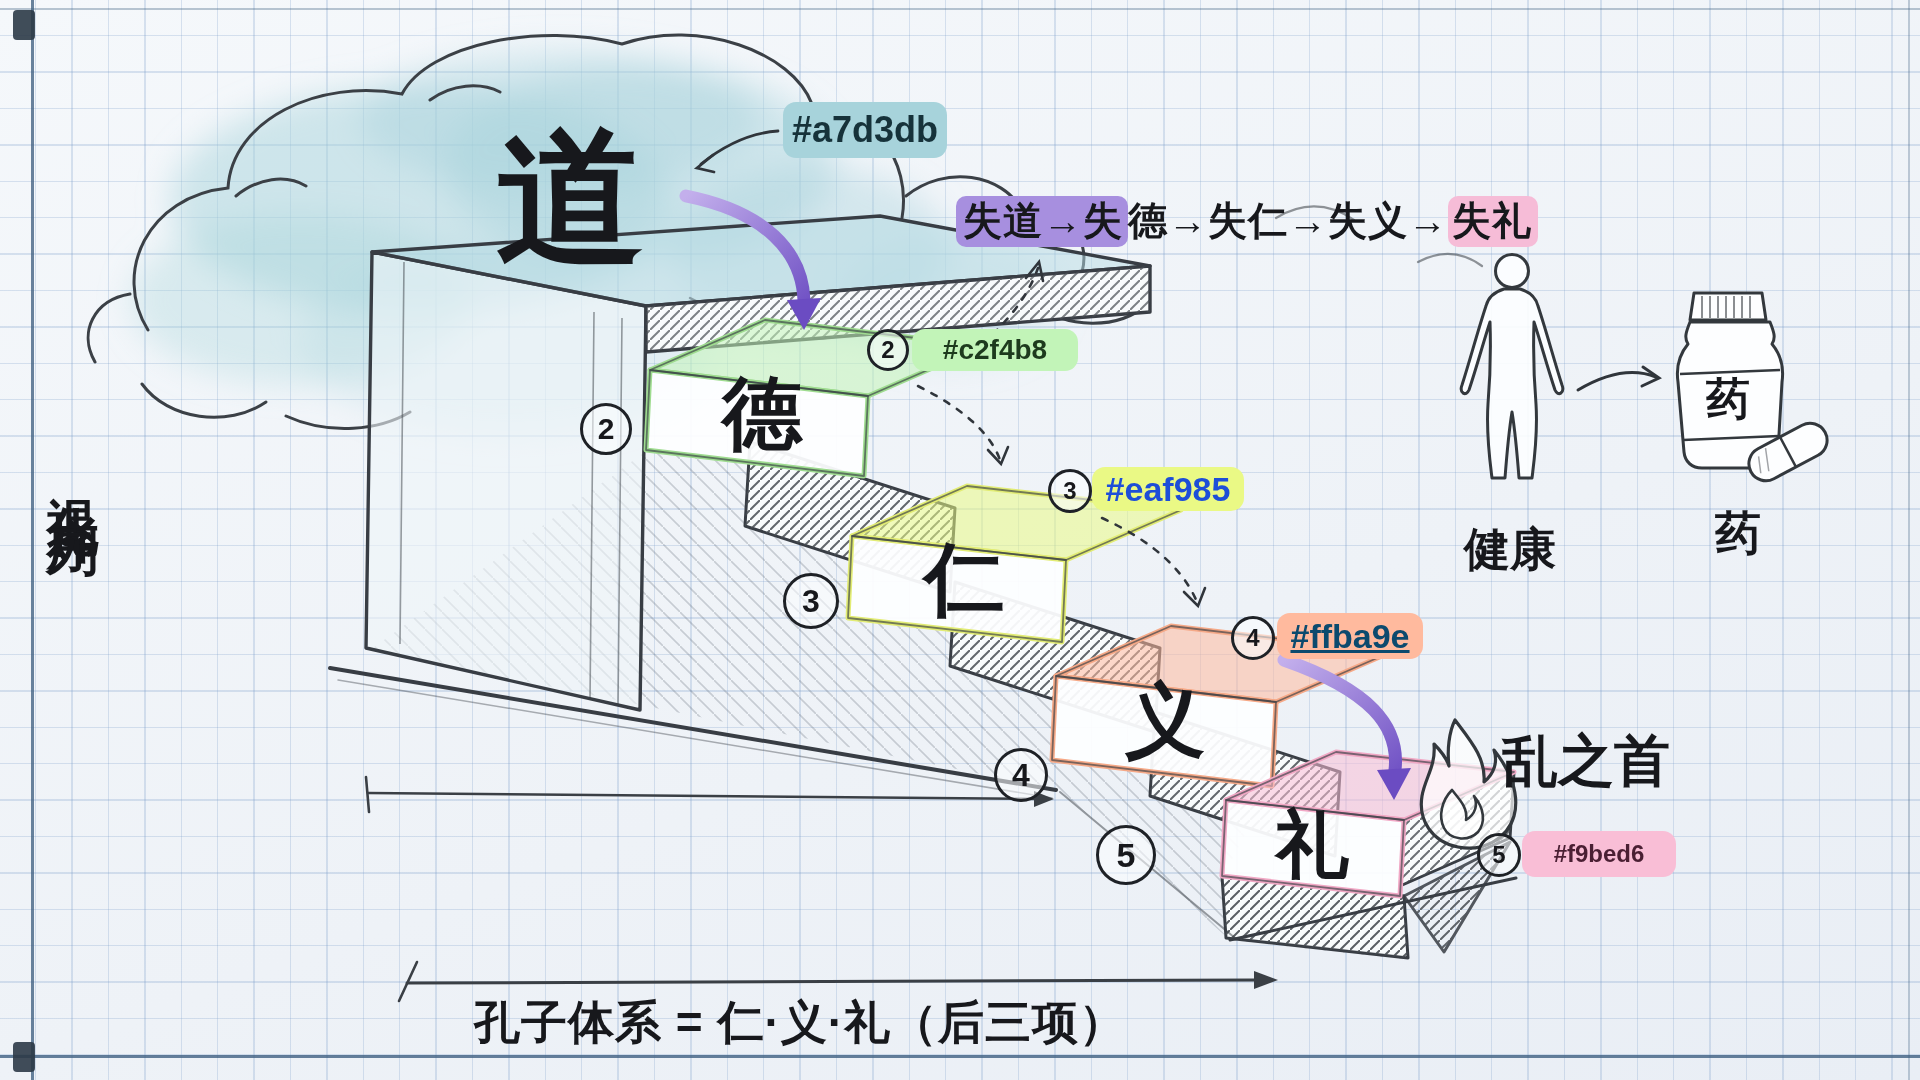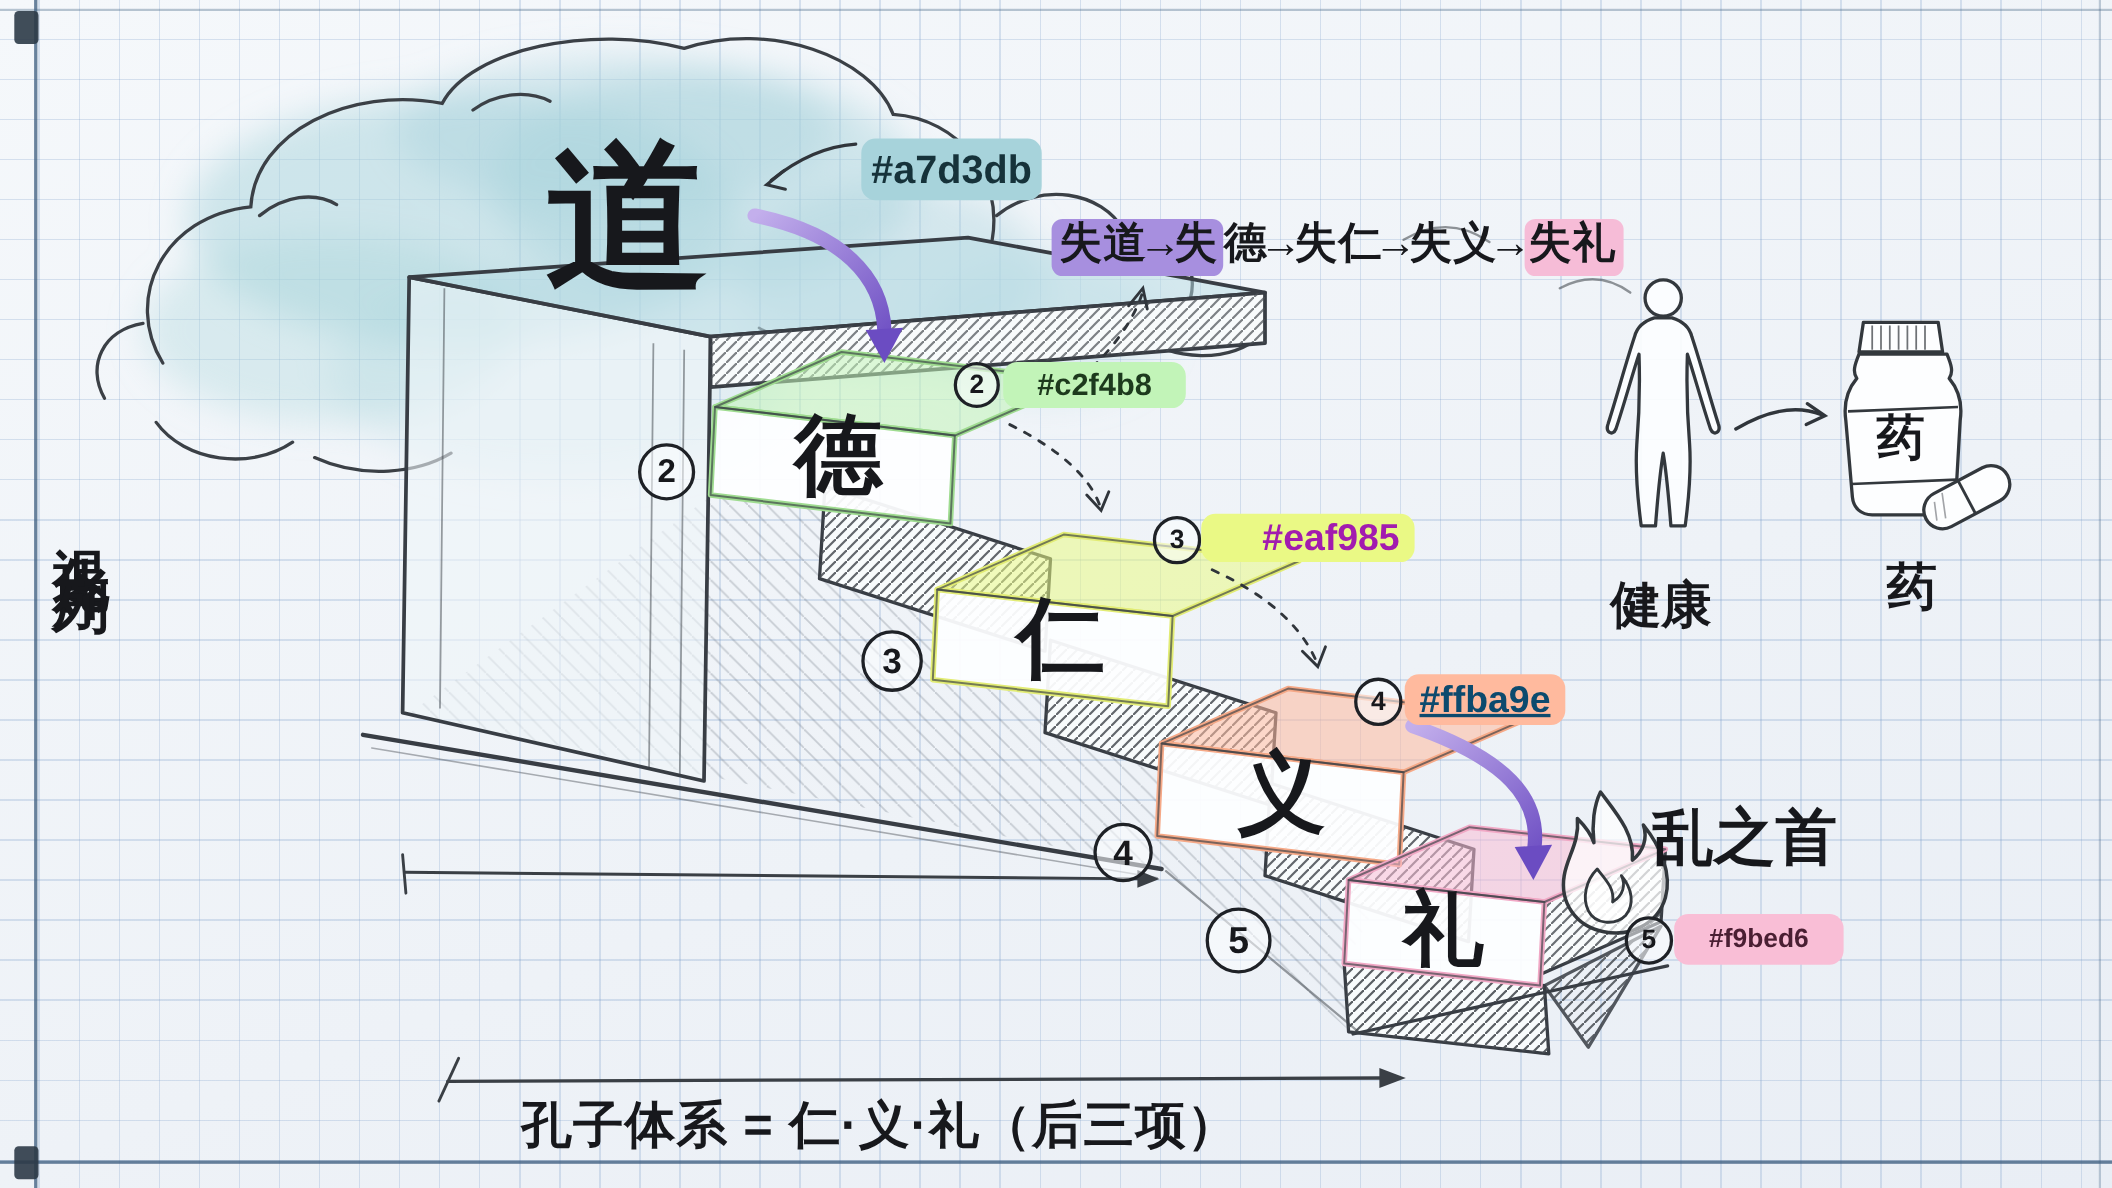--- a/index.html
+++ b/index.html
@@ -16,23 +16,23 @@
   .cc{transform:translate(-50%,-50%);}
   svg{position:absolute;left:0;top:0;}
   .vline-left{left:31px;top:0;width:3px;height:1080px;background:rgba(64,96,130,.78);}
   .hline-bottom{left:0;top:1055px;width:1920px;height:3px;background:rgba(64,96,130,.8);}
   .hline-top{left:0;top:8px;width:1920px;height:2px;background:rgba(64,96,130,.35);}
   .vline-right{left:1908px;top:0;width:2px;height:1080px;background:rgba(64,96,130,.3);}
   .corner-mark{width:22px;height:30px;border-radius:4px;background:#2c3a47;opacity:.9;}
   .dao{font-size:148px;font-weight:900;}
   .stepchar{font-weight:900;}
   .pill{border-radius:13px;font-weight:700;}
-  .pill-cloud{background:#a7d3db;color:#16323a;margin-top:24px;}
+  .pill-cloud{background:#a7d3db;color:#16323a;}
   .pill-2{background:#c2f4b8;color:#1d3a1d;}
-  .pill-3{background:#eaf985;color:#a21caf;padding-left:42px;}
+  .pill-3{background:#eaf985;color:#1d4ed8;}
   .pill-4{background:#ffba9e;color:#0c4a6e;text-decoration:underline;}
   .pill-5{background:#f9bed6;color:#4a1f33;}
   .numcircle{border:3.5px solid #1e2126;border-radius:50%;background:rgba(252,254,255,.55);
     font-weight:700;color:#17181c;}
   .mini{border-width:3px;}
   .seq{font-weight:900;font-size:39px;letter-spacing:1px;white-space:nowrap;}
   .seq .hl-purple{background:#a78fdf;border-radius:10px;padding:3px 5px 5px 7px;}
   .seq .hl-pink{background:#f6bcd7;border-radius:10px;padding:3px 6px 5px 4px;}
   .vertlabel{writing-mode:vertical-rl;text-orientation:upright;font-size:52px;font-weight:700;
     letter-spacing:10px;color:#17181c;}
@@ -210,21 +210,21 @@
   <div class="abs vline-right"></div>
   <div class="abs corner-mark" style="left:13px;top:10px;"></div>
   <div class="abs corner-mark" style="left:13px;top:1042px;"></div>
 
   <div class="abs vertlabel" style="left:38px;top:455px;">退化序列</div>
 
   <div class="ctr cc dao" style="left:570px;top:198px;">道</div>
 
   <div class="ctr pill pill-cloud" style="left:783px;top:102px;width:164px;height:56px;font-size:36px;">#a7d3db</div>
 
-  <div class="abs seq" style="left:956px;top:194px;font-family:Liberation Mono, monospace;">
+  <div class="abs seq" style="left:956px;top:194px;">
     <span class="hl-purple">失道→失</span><span>德→失仁→失义→</span><span class="hl-pink">失礼</span>
   </div>
 
   <div class="ctr cc stepchar" style="left:762px;top:414px;font-size:80px;">德</div>
   <div class="ctr cc stepchar" style="left:964px;top:580px;font-size:80px;">仁</div>
   <div class="ctr cc stepchar" style="left:1165px;top:721px;font-size:80px;">义</div>
   <div class="ctr cc stepchar" style="left:1312px;top:845px;font-size:74px;">礼</div>
 
   <div class="ctr cc numcircle" style="left:606px;top:429px;width:46px;height:46px;font-size:30px;">2</div>
   <div class="ctr cc numcircle" style="left:811px;top:601px;width:50px;height:50px;font-size:32px;">3</div>

